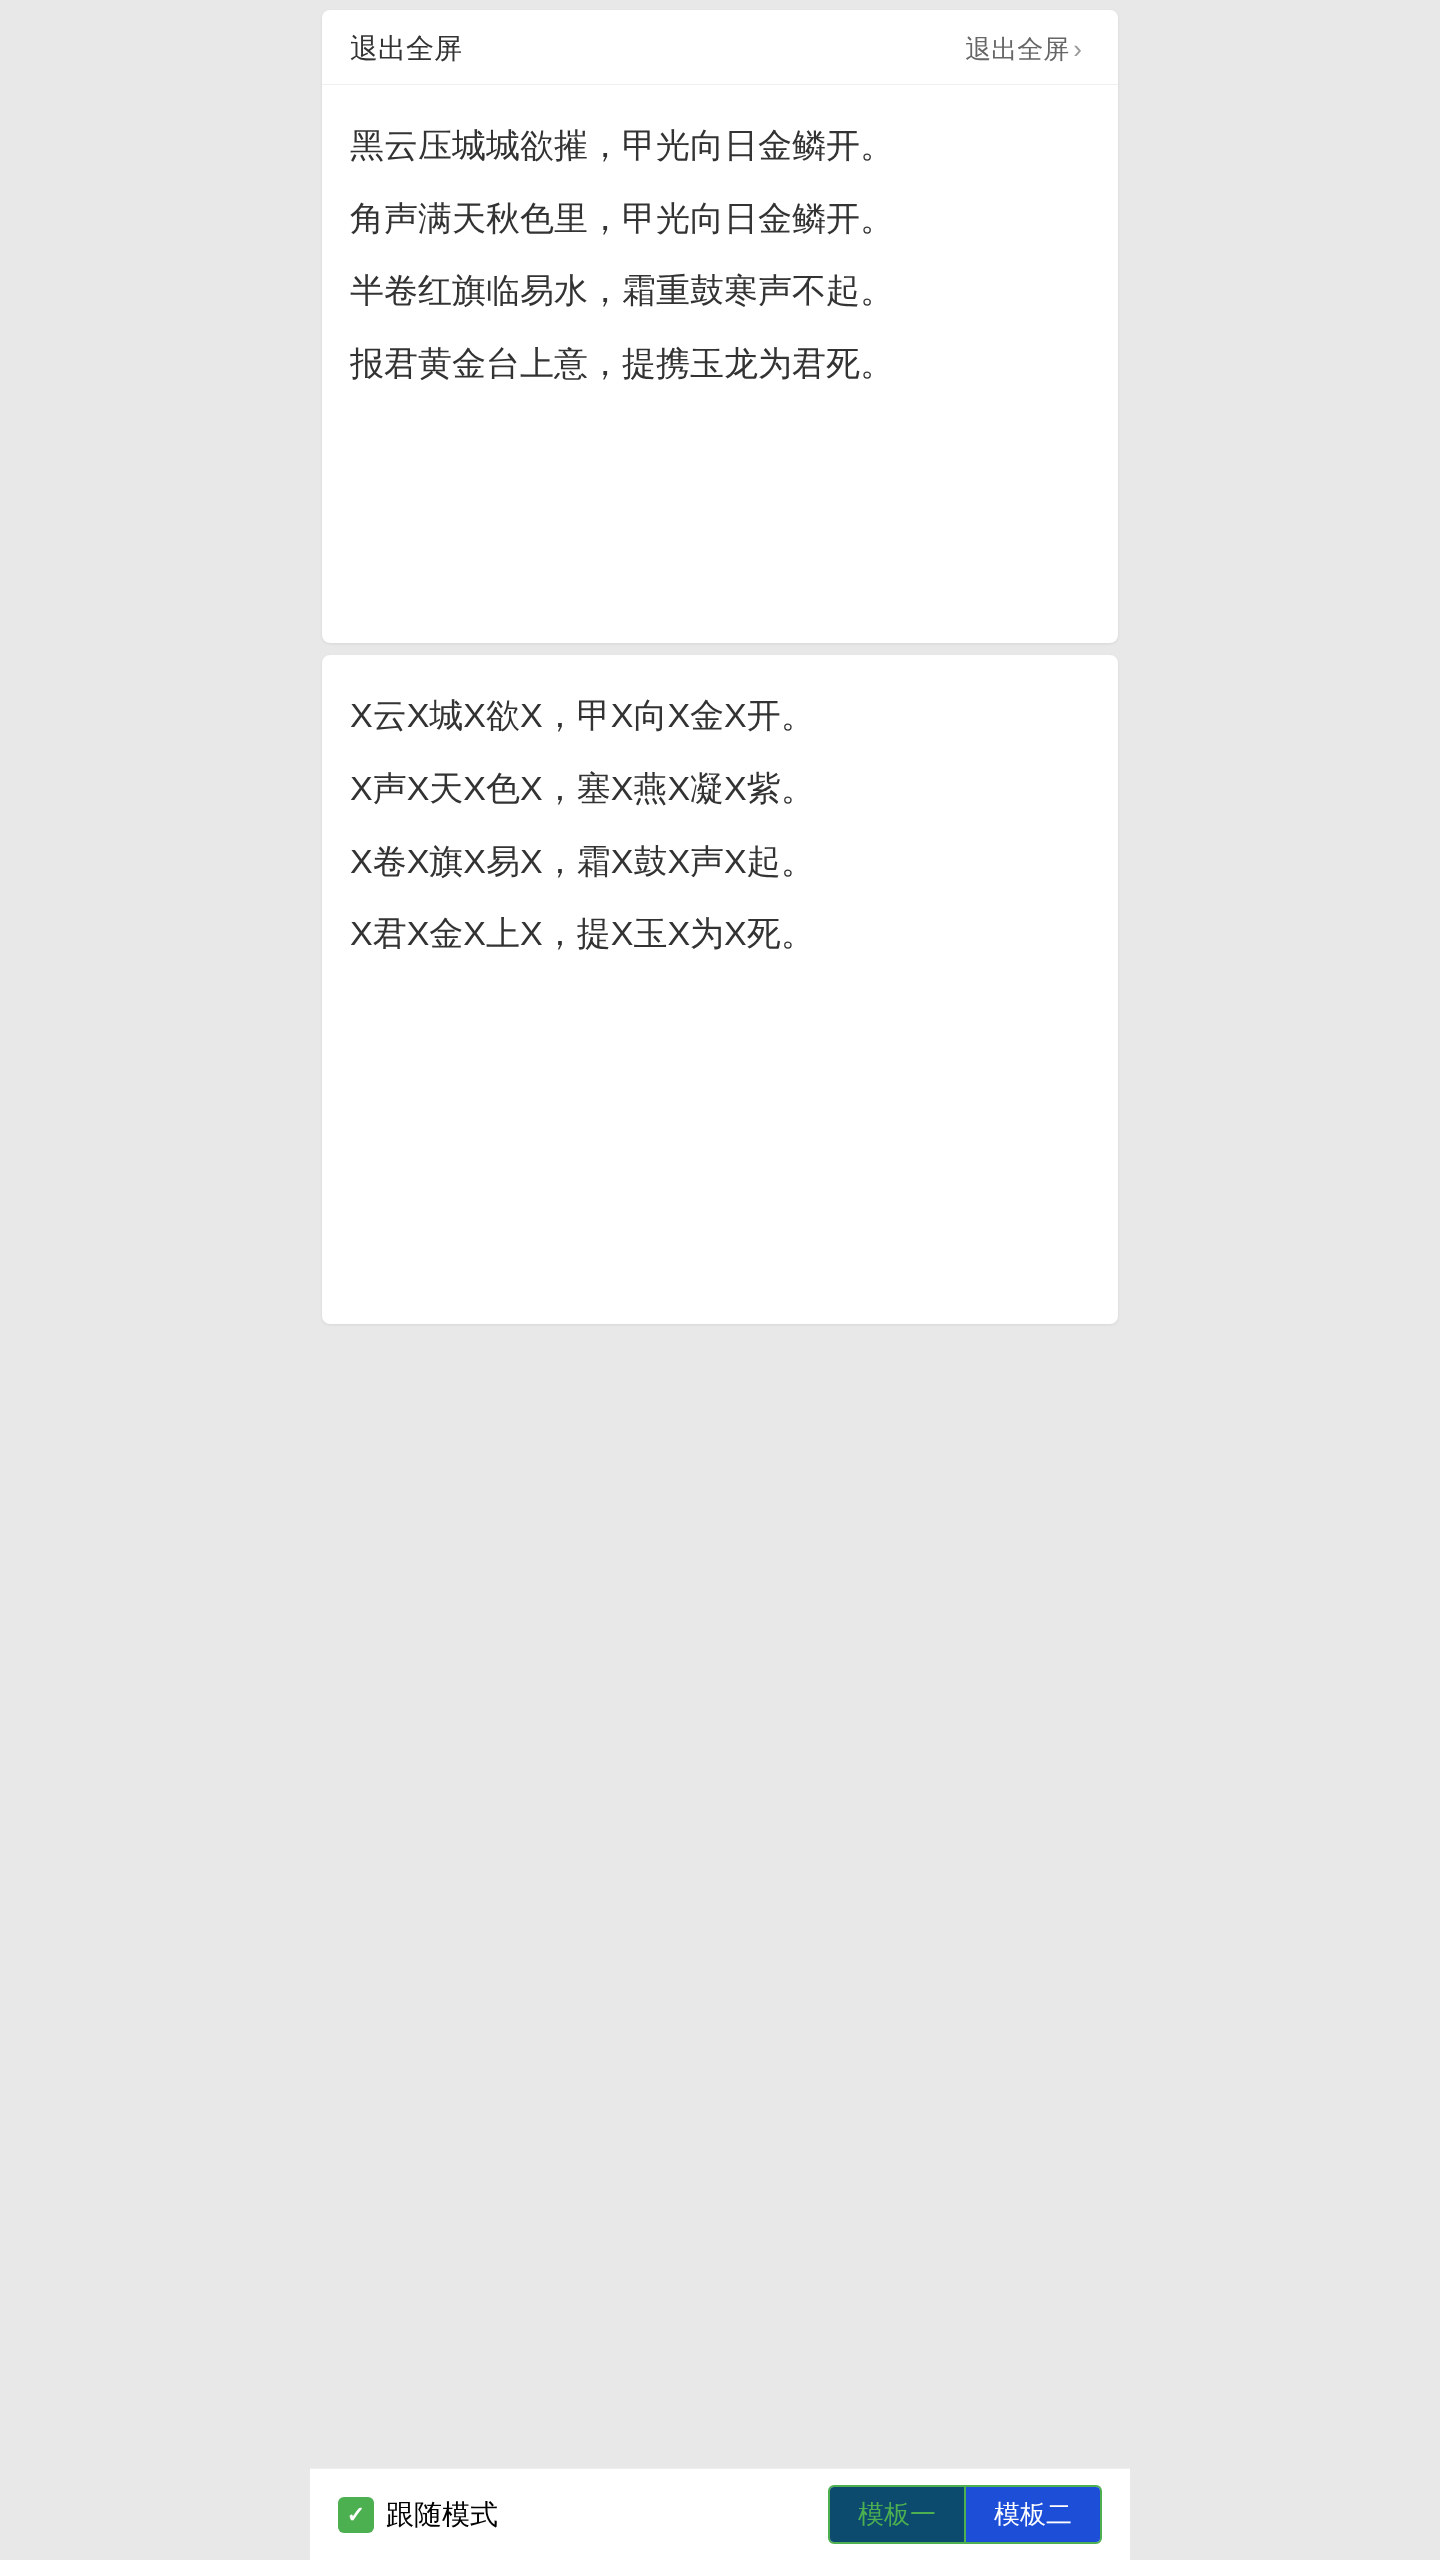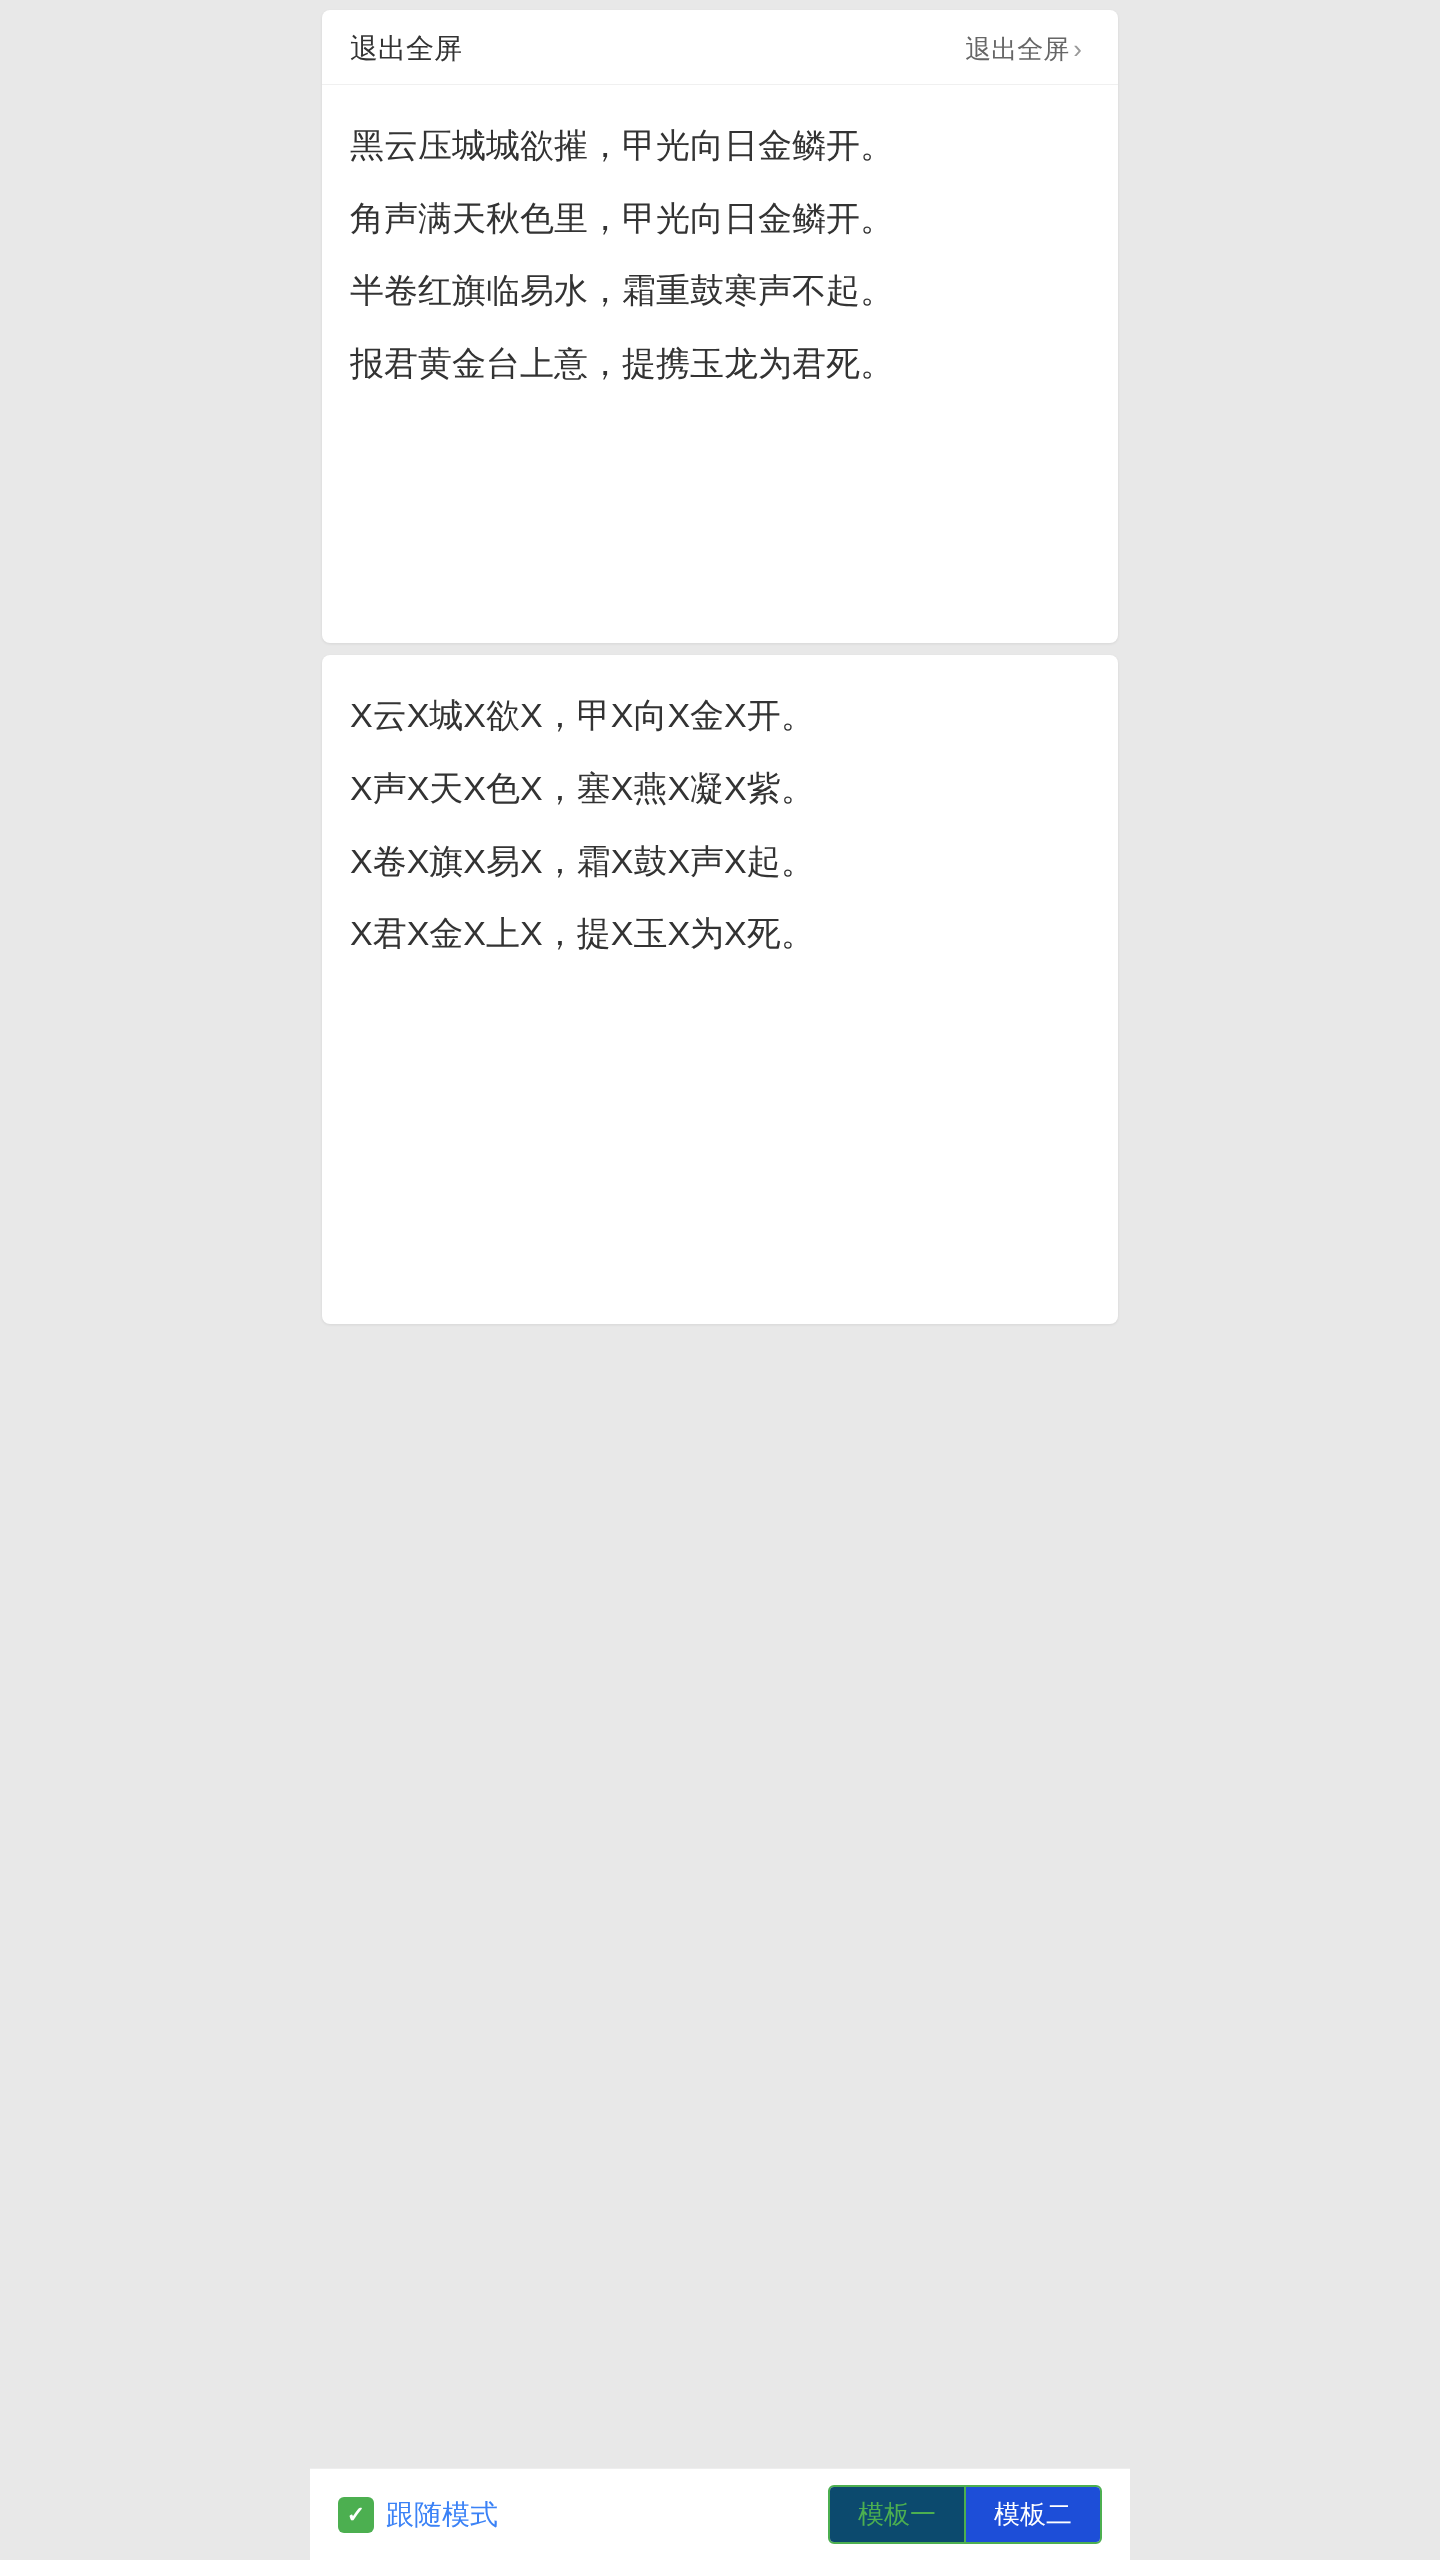--- a/index.html
+++ b/index.html
@@ -135,21 +135,21 @@
 
     .checkbox-checked::after {
       content: '✓';
       color: white;
       font-size: 22px;
       font-weight: bold;
     }
 
     .follow-mode-label {
       font-size: 28px;
-      color: #3b82f6;
+      color: #000000;
     }
 
     .template-buttons {
       display: flex;
       border: 2px solid #4CAF50;
       border-radius: 6px;
       overflow: hidden;
     }
 
     .template-btn {

